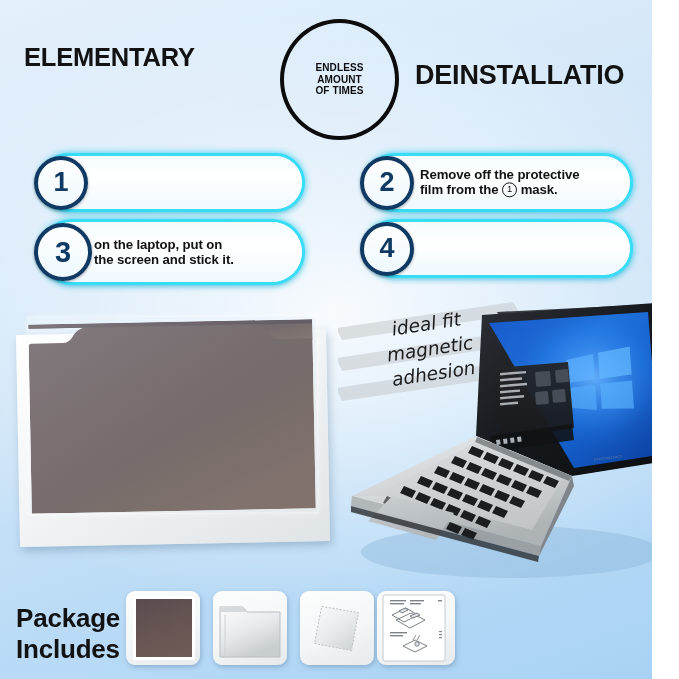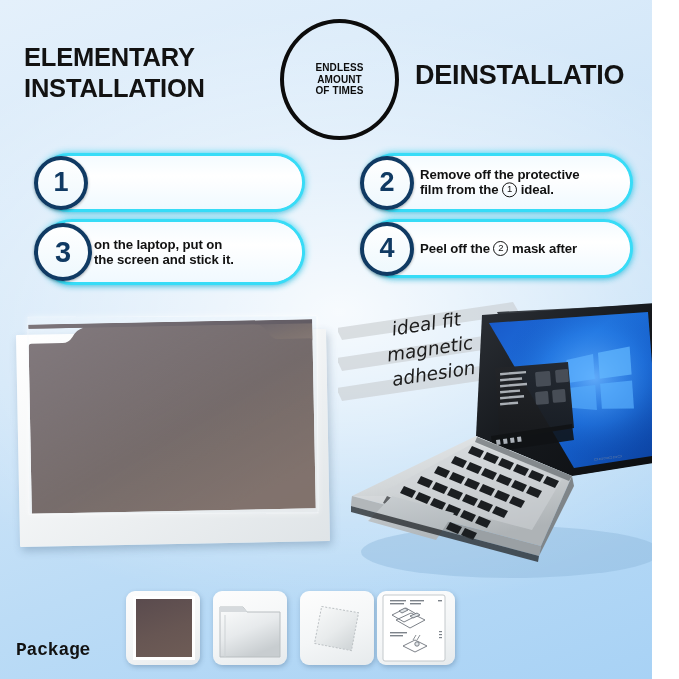--- a/index.html
+++ b/index.html
@@ -109,24 +109,23 @@
     transform:rotate(-8.5deg);
     line-height:1.34;text-align:center;
     font-style:italic;
   }
 
   
   .laptop{position:absolute;left:336px;top:300px;width:343px;height:290px;}
 
   
   .pkg-label{
-    position:absolute;left:16px;top:640px;
-    font-size:18px;font-weight:bold;line-height:1.18;color:#121212;
+    position:absolute;left:16px;top:603px;
+    font-size:26px;font-weight:bold;line-height:1.18;color:#121212;
     letter-spacing:-0.2px;
-    font-family:Liberation Mono, monospace;
   }
   .tile{
     position:absolute;top:591px;width:74px;height:74px;
     border-radius:9px;
     background:linear-gradient(160deg,#fdfdfd 0%,#f4f6f7 55%,#e6eaec 100%);
     box-shadow:1px 2px 5px rgba(40,70,100,0.28);
     overflow:hidden;
   }
   .t1{left:126px;}
   .t2{left:213px;}
@@ -140,21 +139,20 @@
   }
 </style>
 </head>
 <body>
 
 <div id="stage">
 
   <div class="hdr">
     <div class="hdr-left">
       <div>ELEMENTARY</div>
-      <div>INSTALLATION</div>
     </div>
 
     <div class="oval">
       <div class="oval-txt">
         <div>ENDLESS</div>
         <div>AMOUNT</div>
         <div>OF TIMES</div>
       </div>
     </div>
 
@@ -164,36 +162,35 @@
   <div class="steps">
 
     <div class="step s1">
       <div class="badge">1</div>
     </div>
 
     <div class="step s2">
       <div class="badge">2</div>
       <div class="step-txt">
         <div>Remove off the protective</div>
-        <div><span>film from the </span><span class="circnum">1</span><span> ideal.</span></div>
+        <div><span>film from the </span><span class="circnum">1</span><span> mask.</span></div>
       </div>
     </div>
 
     <div class="step tall s3">
       <div class="badge">3</div>
       <div class="step-txt">
         <div>on the laptop, put on</div>
         <div>the screen and stick it.</div>
       </div>
     </div>
 
     <div class="step s4">
       <div class="badge">4</div>
       <div class="step-txt">
-        <div><span>Peel off the </span><span class="circnum">2</span><span> mask after</span></div>
       </div>
     </div>
   </div>
 
   <div class="film-wrap">
     <div class="film-back"></div>
     <svg class="film-cut" width="284" height="189" viewBox="0 0 284 189">
       <defs>
         <linearGradient id="fg" x1="0" y1="0" x2="0.75" y2="1">
           <stop offset="0%" stop-color="#4e4248"></stop>
@@ -373,20 +370,21 @@
 
     <path d="M56 196 L118 213 L100 240 L32 221 Z" fill="url(#pad)"></path>
 
     <path d="M16 196 L56 196 L32 221 L15 206 Z" fill="#dfe3e5" opacity="0.35"></path>
 
     <path d="M15 206 L203 256 L202 262 L15 212 Z" fill="#2a2e32" opacity="0.8"></path>
   </svg>
 
   <div class="pkg-label">
     <div>Package</div>
+    <div>Includes</div>
   </div>
 
   <div class="tile t1">
     <div class="tile-film"></div>
   </div>
 
   <div class="tile t2">
     <svg width="74" height="74" viewBox="0 0 74 74">
       <defs>
         <linearGradient id="pch" x1="0" y1="0" x2="0.5" y2="1">

